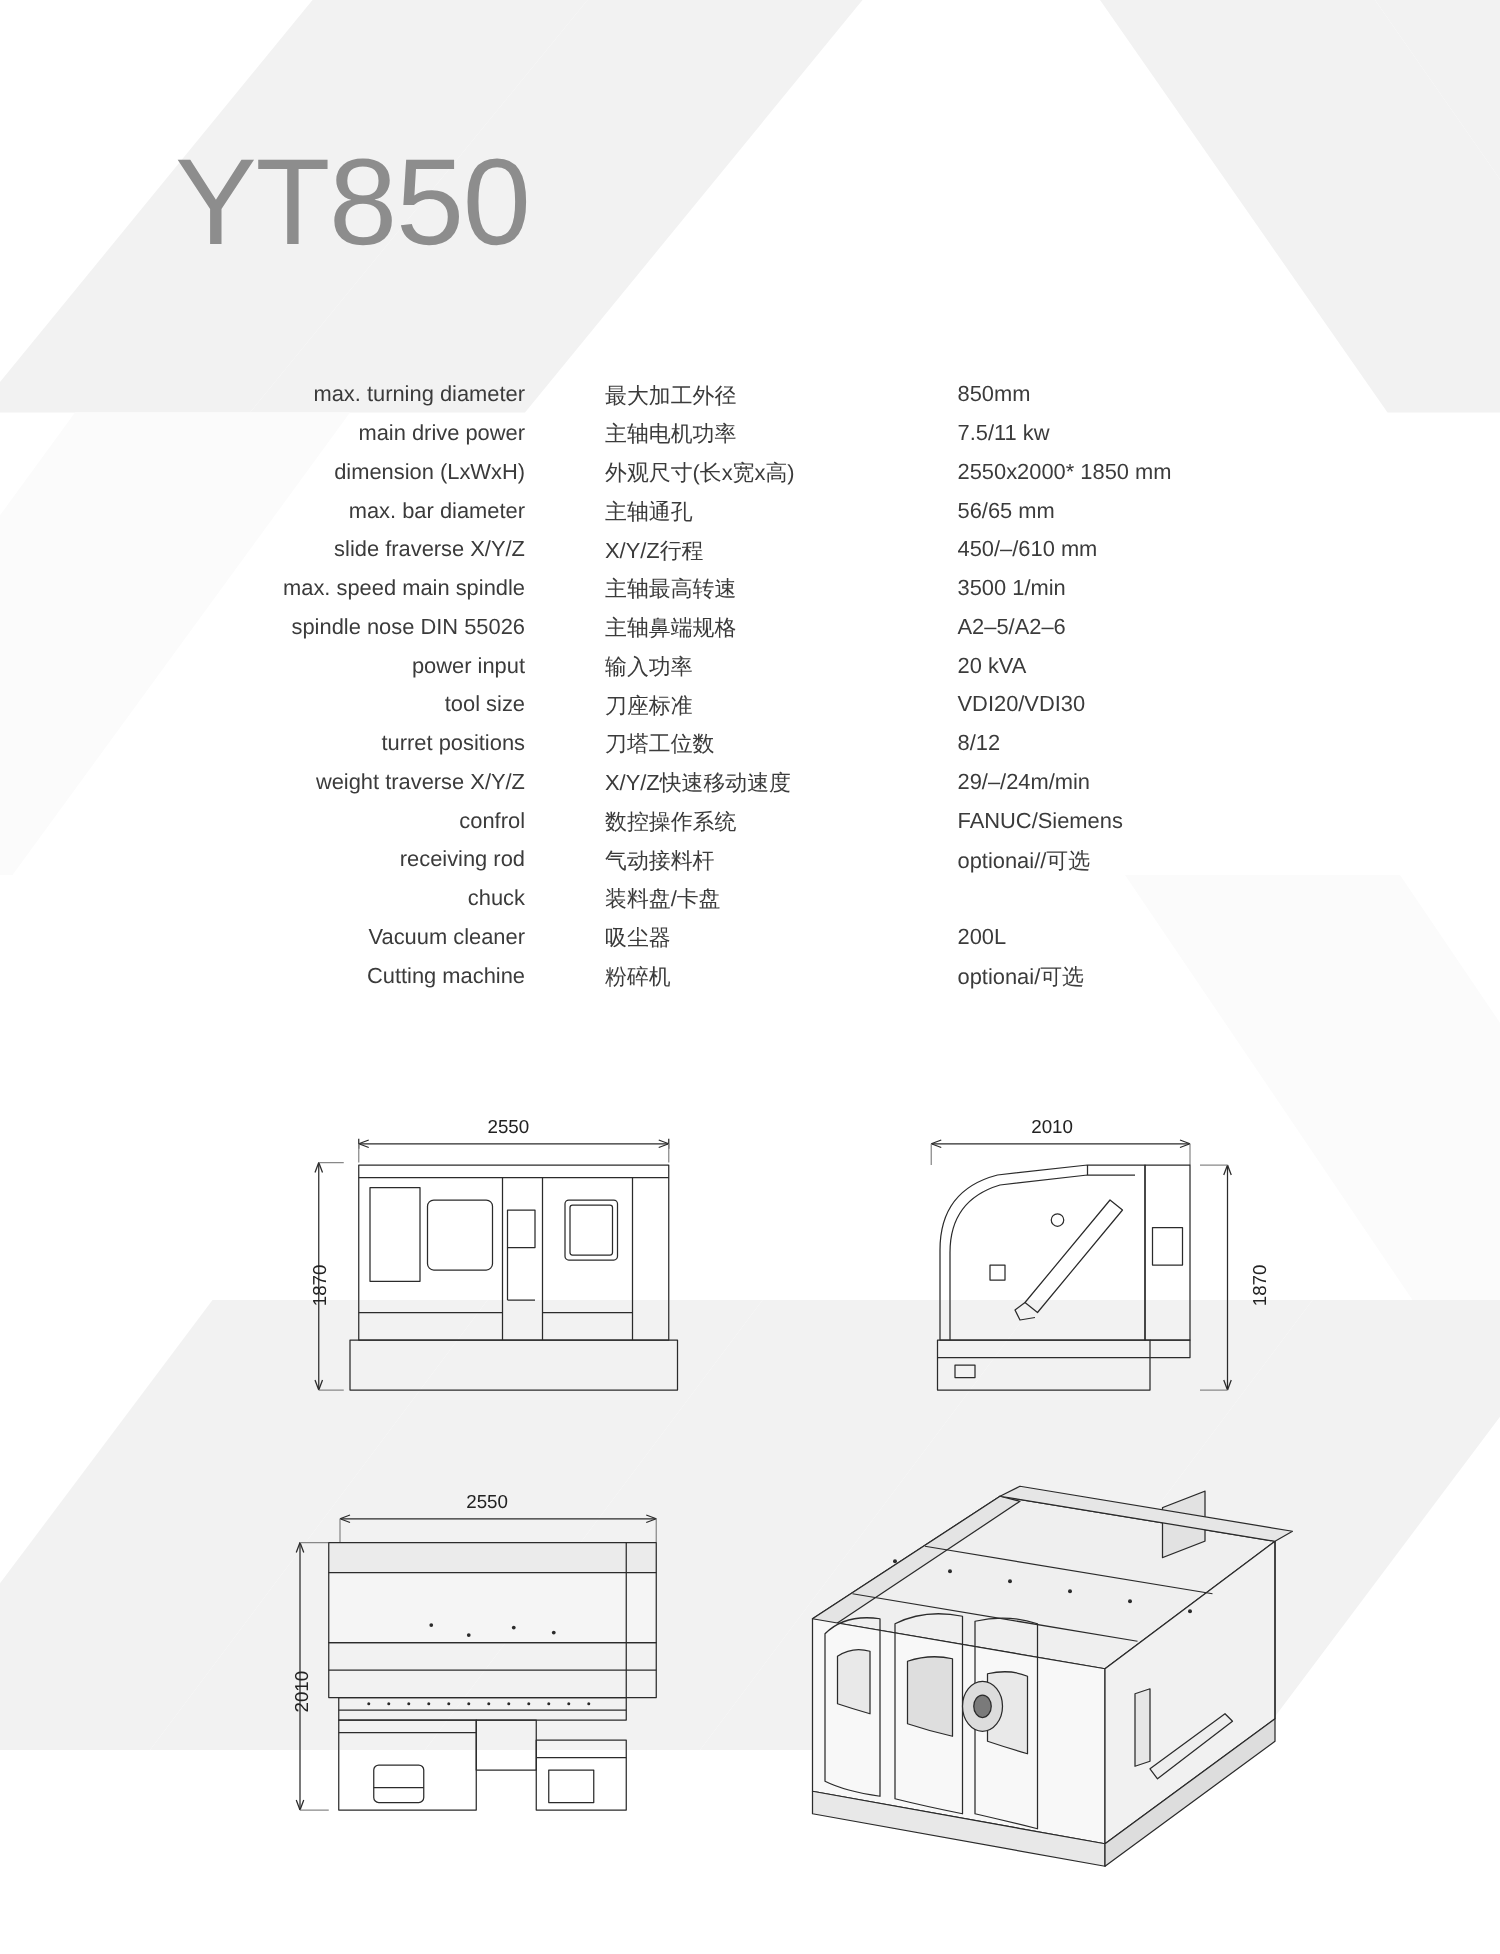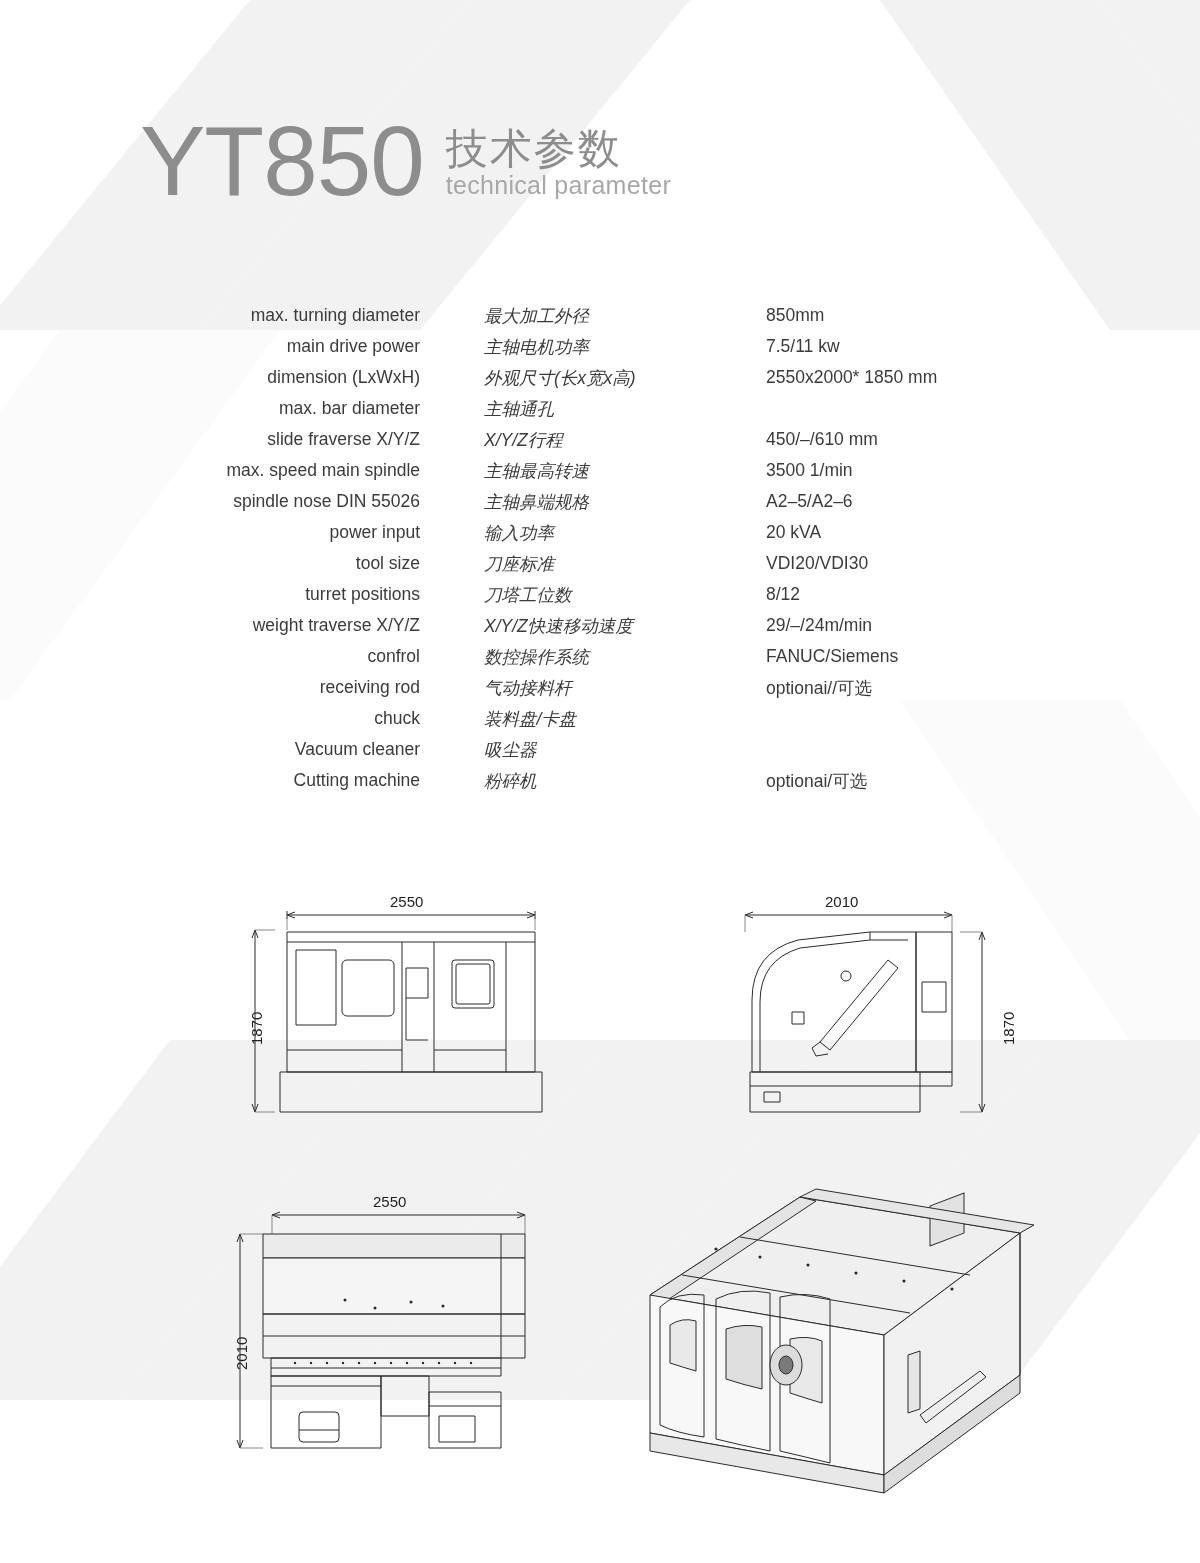--- a/index.html
+++ b/index.html
@@ -81,21 +81,20 @@
     color: #3b3b3b;
     white-space: nowrap;
   }
   .c-cn {
     width: 280px;
     padding-left: 64px;
     box-sizing: border-box;
     font-size: 17.5px;
     color: #3b3b3b;
     white-space: nowrap;
-    font-style: italic;
   }
   .c-val {
     flex: 1;
     padding-left: 66px;
     box-sizing: border-box;
     font-size: 17.5px;
     color: #3b3b3b;
     white-space: nowrap;
   }
 
@@ -143,24 +142,20 @@
       </g>
       <g fill="#fbfbfb">
         <polygon points="60,330 280,330 10,700 -210,700"></polygon>
         <polygon points="900,700 1120,700 1350,1040 1130,1040"></polygon>
       </g>
     </svg>
   </div>
 
   <div class="header">
     <div class="model-title">YT850</div>
-    <div class="title-right">
-      <div class="title-cn">技术参数</div>
-      <div class="title-en">technical parameter</div>
-    </div>
   </div>
 
   <div class="specs">
     <div class="spec-row">
       <div class="c-en">max. turning diameter</div>
       <div class="c-cn">最大加工外径</div>
       <div class="c-val">850mm</div>
     </div>
     <div class="spec-row">
       <div class="c-en">main drive power</div>
@@ -168,20 +163,21 @@
       <div class="c-val">7.5/11 kw</div>
     </div>
     <div class="spec-row">
       <div class="c-en">dimension (LxWxH)</div>
       <div class="c-cn">外观尺寸(长x宽x高)</div>
       <div class="c-val">2550x2000* 1850 mm</div>
     </div>
     <div class="spec-row">
       <div class="c-en">max. bar diameter</div>
       <div class="c-cn">主轴通孔</div>
+      <div class="c-val">56/65 mm</div>
     </div>
     <div class="spec-row">
       <div class="c-en">slide fraverse X/Y/Z</div>
       <div class="c-cn">X/Y/Z行程</div>
       <div class="c-val">450/–/610 mm</div>
     </div>
     <div class="spec-row">
       <div class="c-en">max. speed main spindle</div>
       <div class="c-cn">主轴最高转速</div>
       <div class="c-val">3500 1/min</div>
@@ -221,20 +217,21 @@
       <div class="c-cn">气动接料杆</div>
       <div class="c-val">optionai//可选</div>
     </div>
     <div class="spec-row">
       <div class="c-en">chuck</div>
       <div class="c-cn">装料盘/卡盘</div>
     </div>
     <div class="spec-row">
       <div class="c-en">Vacuum cleaner</div>
       <div class="c-cn">吸尘器</div>
+      <div class="c-val">200L</div>
     </div>
     <div class="spec-row">
       <div class="c-en">Cutting machine</div>
       <div class="c-cn">粉碎机</div>
       <div class="c-val">optionai/可选</div>
     </div>
   </div>
 
   <div class="drawings">
 

